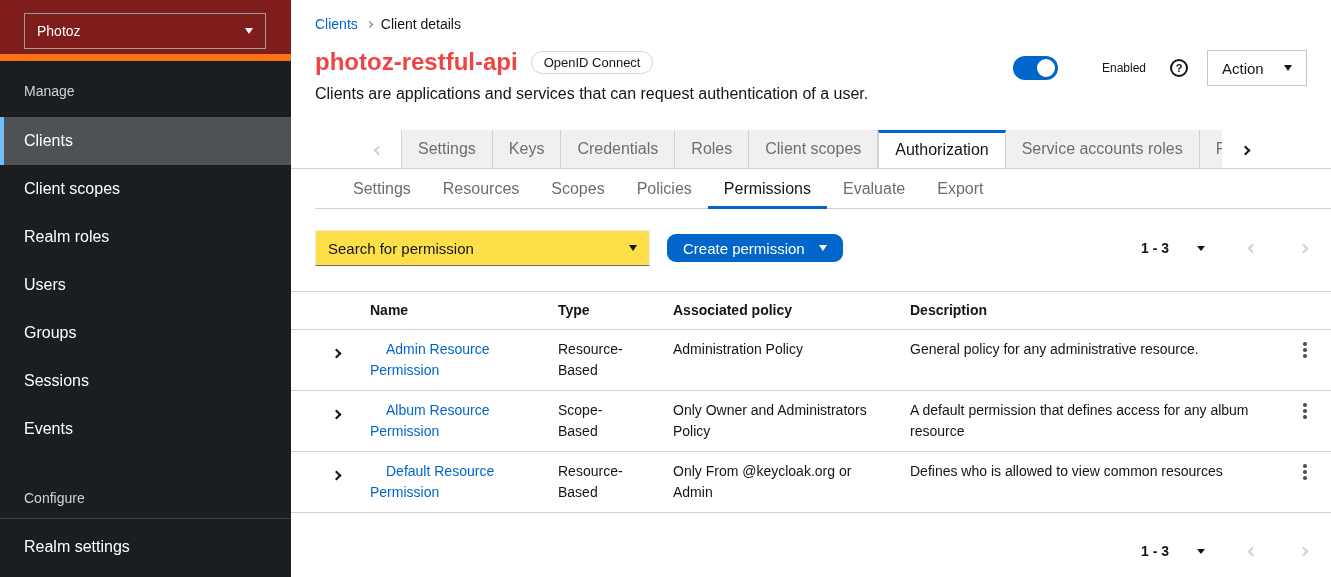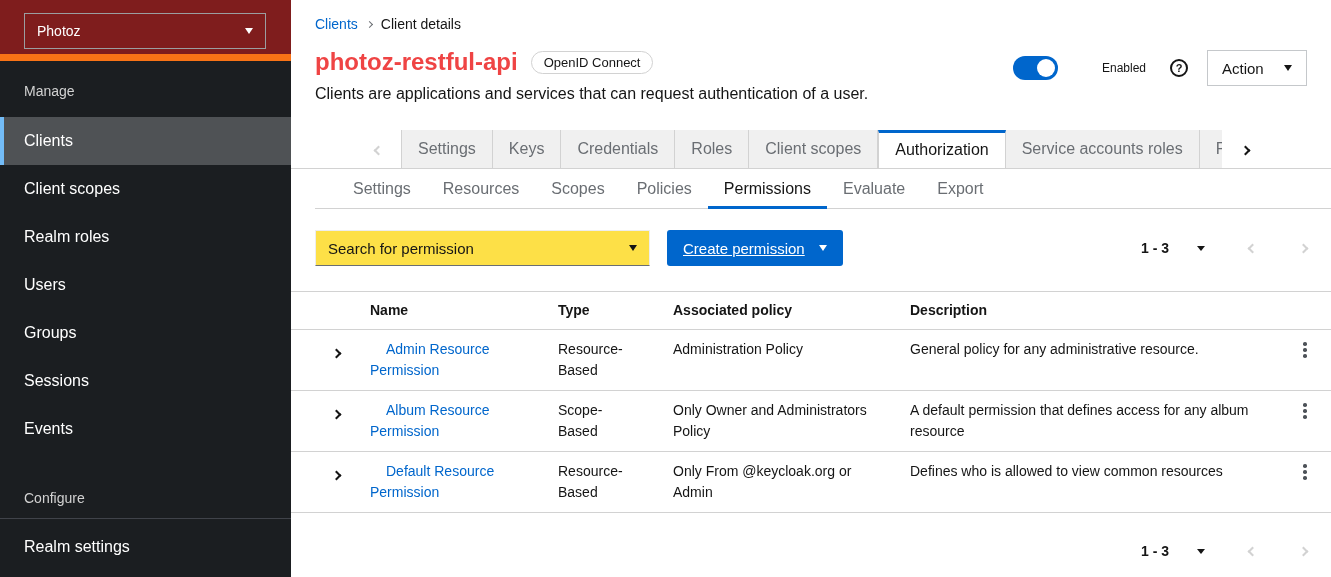--- a/index.html
+++ b/index.html
@@ -84,22 +84,22 @@
   .subtab.active { color: #151515; box-shadow: inset 0 -3px 0 #0066cc; }
 
   
   .toolbar { display: flex; align-items: center; margin-top: 21px; padding: 0 24px; }
   .search-select {
     width: 335px; height: 36px; background: #fde047; border: 1px solid #ededed; border-bottom: 1px solid #6a6e73;
     display: flex; align-items: center; justify-content: space-between; padding: 0 12px;
     font-size: 15px; font-family: inherit; color: #151515; cursor: pointer;
   }
   .create-btn {
-    margin-left: 17px; height: 36px; background: #0066cc; color: #fff; border: none; border-radius: 3px;
-    display: inline-flex; align-items: center; gap: 14px; padding: 0 16px; font-size: 15px; font-family: inherit; cursor: pointer; text-decoration: underline;
+    margin-left: 17px; height: 28px; background: #0066cc; color: #fff; border: none; border-radius: 9px;
+    display: inline-flex; align-items: center; gap: 14px; padding: 0 16px; font-size: 15px; font-family: inherit; cursor: pointer;
   }
   .pagination { margin-left: auto; display: flex; align-items: center; }
   .pag-toggle { background: none; border: none; display: inline-flex; align-items: center; gap: 28px;
     font-size: 14px; font-weight: 700; font-family: inherit; color: #151515; cursor: pointer; }
   .pag-nav { margin-left: 44px; display: inline-flex; }
 
   
   .perm-table { margin-top: 25px; border-top: 1px solid #d2d2d2; }
   .trow, .thead {
     display: grid; grid-template-columns: 63px 188px 115px 237px 1fr 46px;

